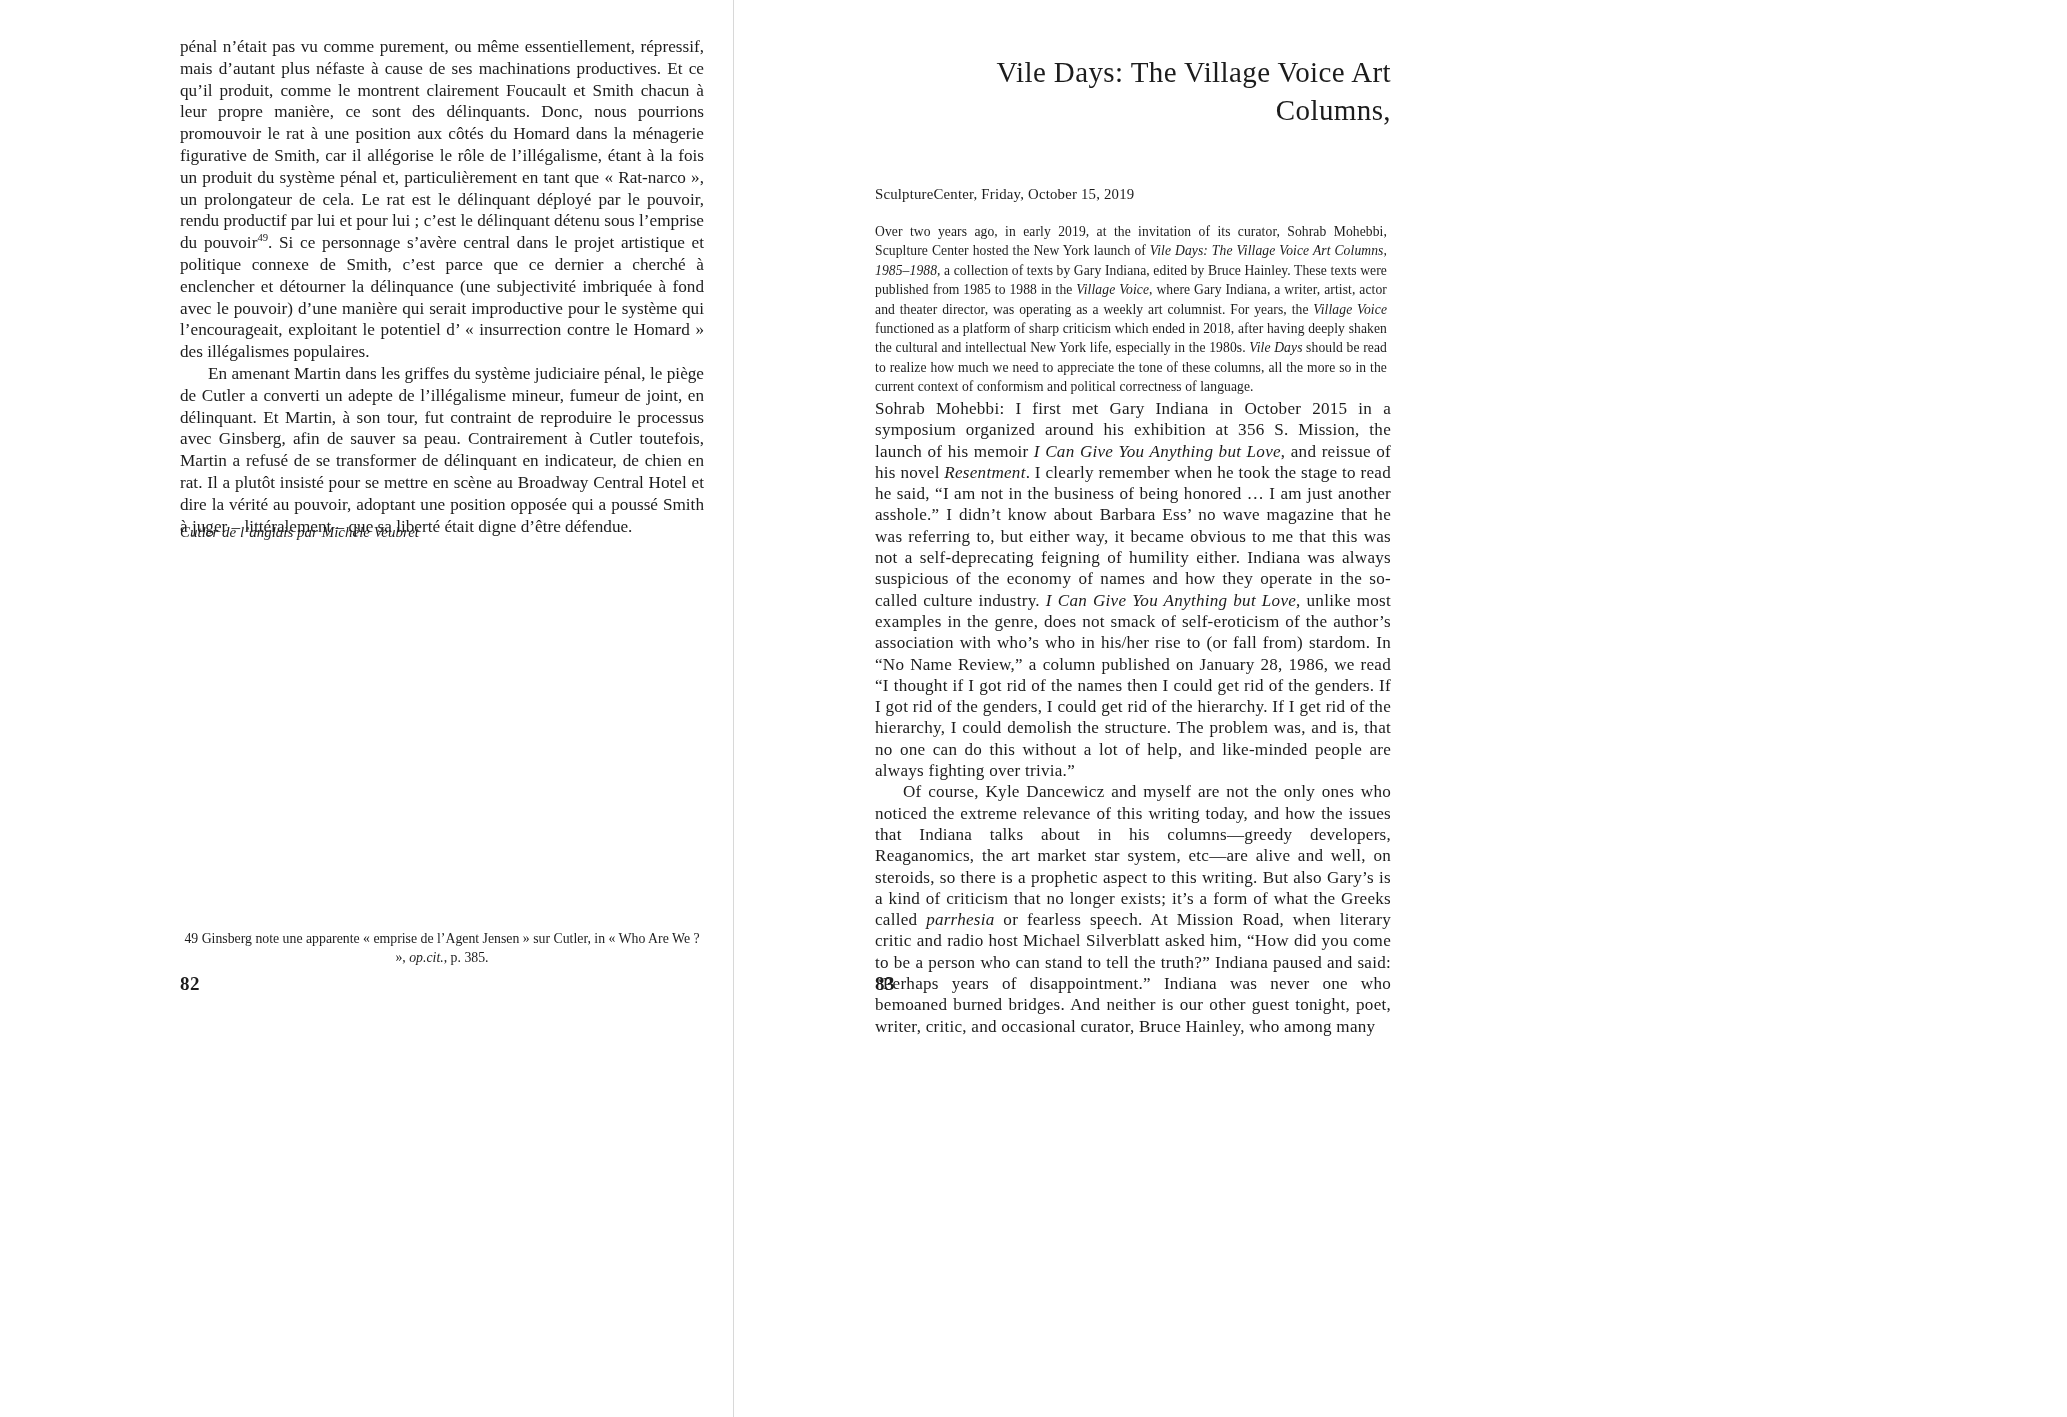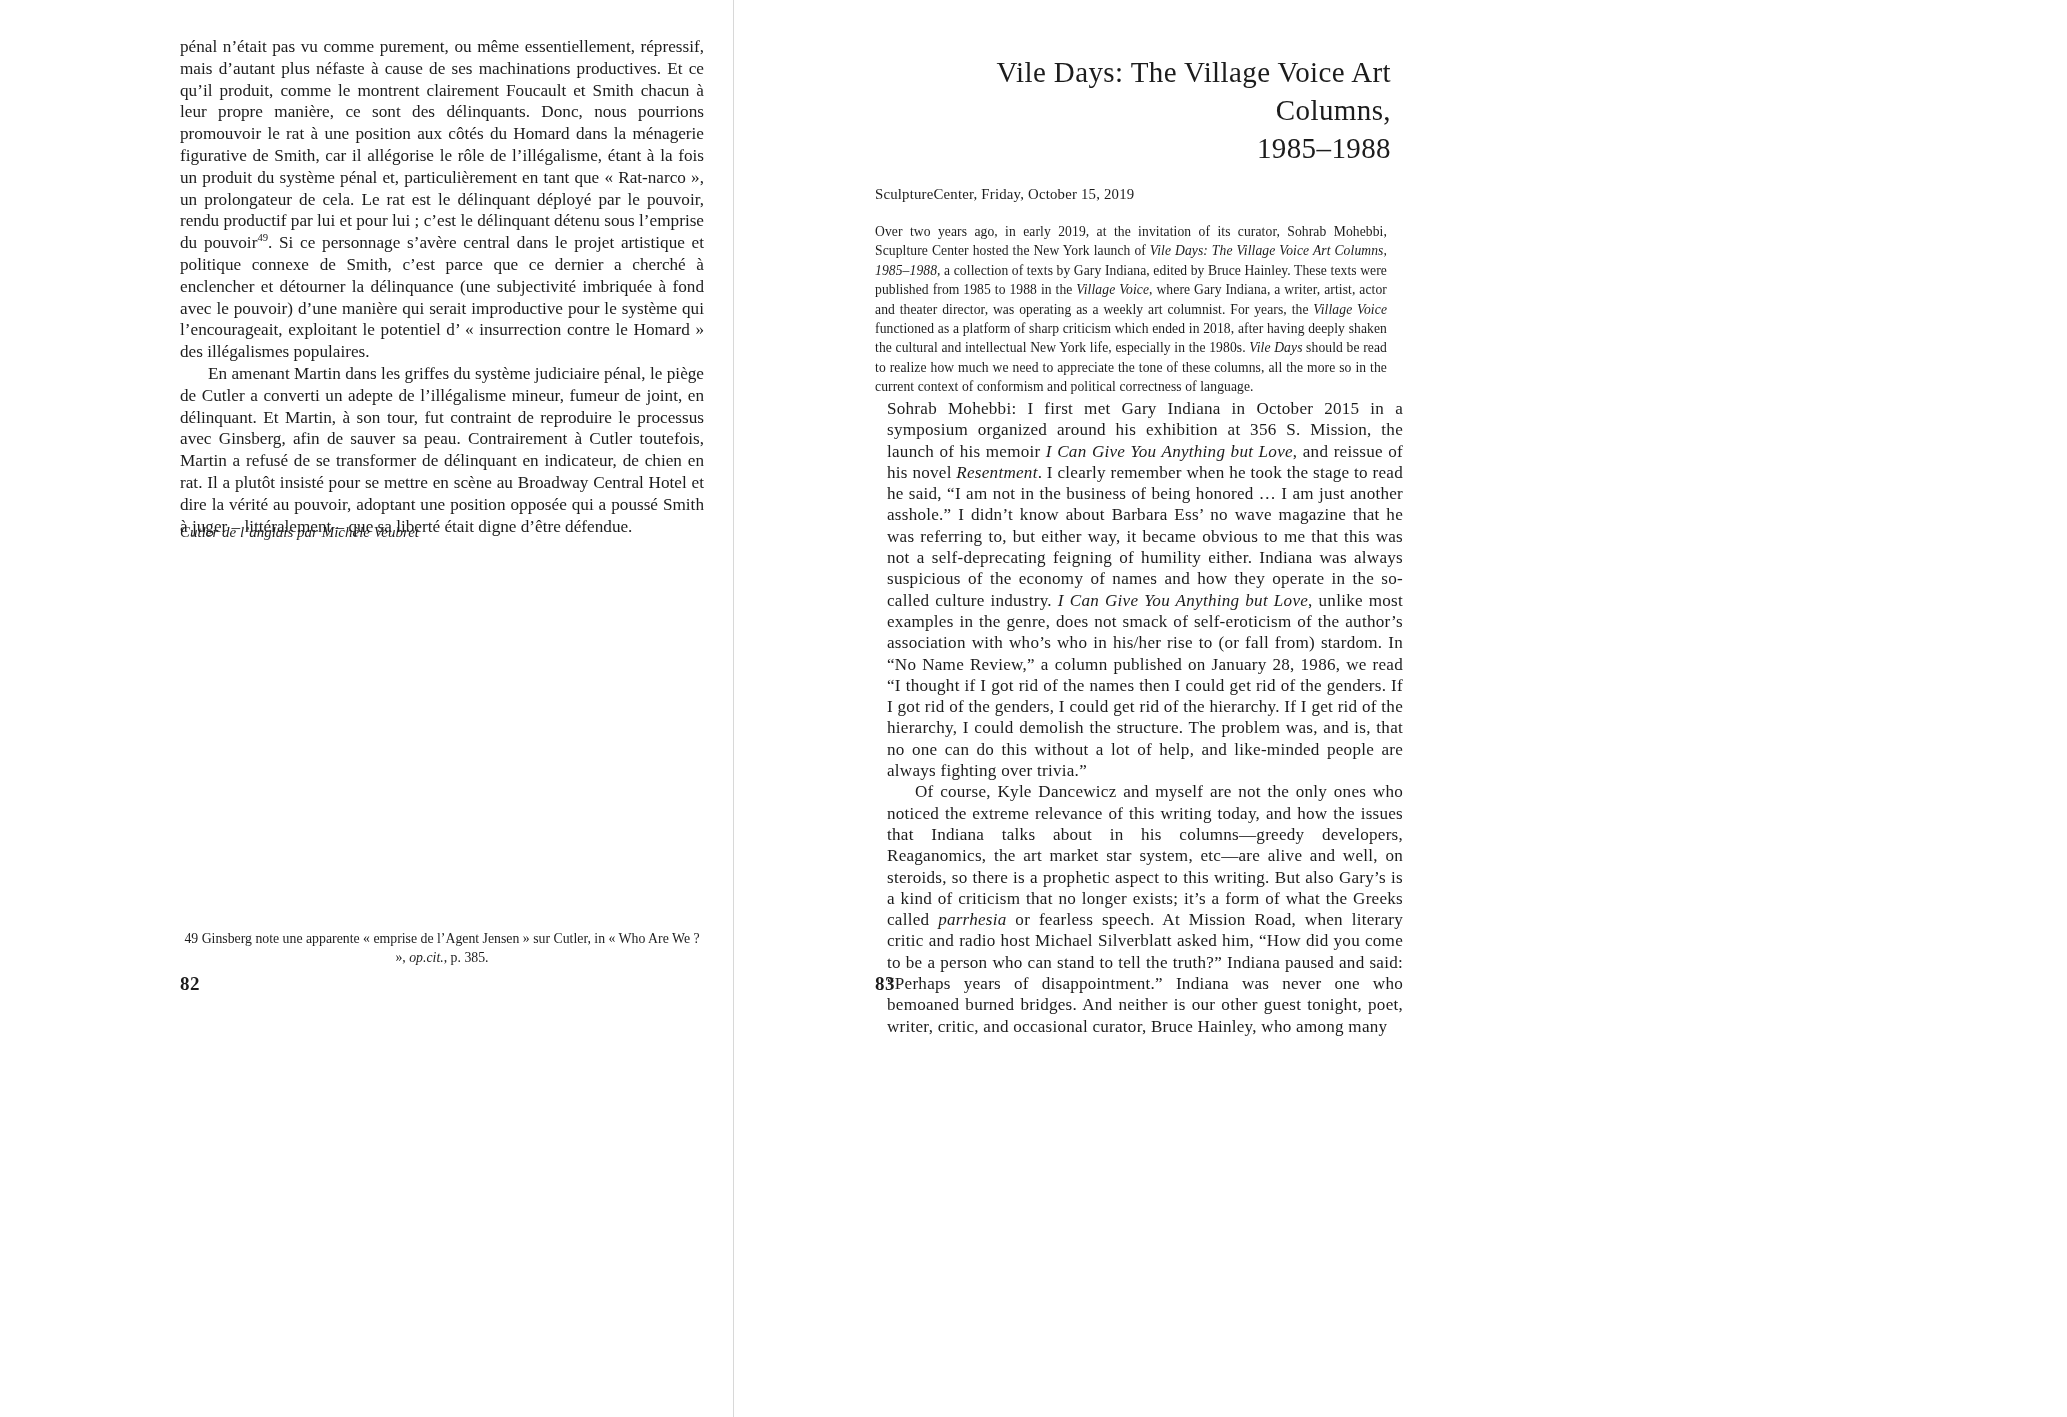--- a/index.html
+++ b/index.html
@@ -116,21 +116,20 @@
   }
   .rp-body {
     position: absolute;
     top: 398px;
     left: 0;
     width: 516px;
     font-size: 17.1px;
     line-height: 21.3px;
     text-align: justify;
     letter-spacing: 0.25px;
-    margin-left: 12px;
   }
   .rp-body p { margin: 0; }
 </style>
 </head>
 <body>
 
 <div class="gutter"></div>
 
 <div>
   <div class="left-body">
@@ -141,21 +140,20 @@
   <div class="translator-note">Cutler de l’anglais par Michèle Veubret</div>
 
   <div class="footnote"><span>49  Ginsberg note une apparente « emprise de l’Agent Jensen » sur Cutler, in « Who Are We ? », </span><span style="font-style: italic;">op.cit.</span><span>, p. 385.</span></div>
 
   <div class="pageno pageno-left">82</div>
 </div>
 
 <div class="right-page">
   <div class="rp-title">
     <div>Vile Days: The Village Voice Art Columns,</div>
-    <div>1985–1988</div>
   </div>
 
 
   <div class="rp-event">SculptureCenter, Friday, October 15, 2019</div>
 
   <div class="rp-intro"><span>Over two years ago, in early 2019, at the invitation of its curator, Sohrab Mohebbi, Scuplture Center hosted the New York launch of </span><span style="font-style: italic;">Vile Days: The Village Voice Art Columns, 1985–1988</span><span>, a collection of texts by Gary Indiana, edited by Bruce Hainley. These texts were published from 1985 to 1988 in the </span><span style="font-style: italic;">Village Voice</span><span>, where Gary Indiana, a writer, artist, actor and theater director, was operating as a weekly art columnist. For years, the </span><span style="font-style: italic;">Village Voice</span><span> functioned as a platform of sharp criticism which ended in 2018, after having deeply shaken the cultural and intellectual New York life, especially in the 1980s. </span><span style="font-style: italic;">Vile Days</span><span> should be read to realize how much we need to appreciate the tone of these columns, all the more so in the current context of conformism and political correctness of language.</span></div>
 
   <div class="rp-body">
     <p><span>Sohrab Mohebbi: I first met Gary Indiana in October 2015 in a symposium organized around his exhibition at 356 S. Mission, the launch of his memoir </span><span style="font-style: italic;">I Can Give You Anything but Love</span><span>, and reissue of his novel </span><span style="font-style: italic;">Resentment</span><span>. I clearly remember when he took the stage to read he said, “I am not in the business of being honored … I am just another asshole.” I didn’t know about Barbara Ess’ no wave magazine that he was referring to, but either way, it became obvious to me that this was not a self-deprecating feigning of humility either. Indiana was always suspicious of the economy of names and how they operate in the so-called culture industry. </span><span style="font-style: italic;">I Can Give You Anything but Love</span><span>, unlike most examples in the genre, does not smack of self-eroticism of the author’s association with who’s who in his/her rise to (or fall from) stardom. In “No Name Review,” a column published on January 28, 1986, we read “I thought if I got rid of the names then I could get rid of the genders. If I got rid of the genders, I could get rid of the hierarchy. If I get rid of the hierarchy, I could demolish the structure. The problem was, and is, that no one can do this without a lot of help, and like-minded people are always fighting over trivia.”</span></p>
     <p class="para-indent"><span>Of course, Kyle Dancewicz and myself are not the only ones who noticed the extreme relevance of this writing today, and how the issues that Indiana talks about in his columns—greedy developers, Reaganomics, the art market star system, etc—are alive and well, on steroids, so there is a prophetic aspect to this writing. But also Gary’s is a kind of criticism that no longer exists; it’s a form of what the Greeks called </span><span style="font-style: italic;">parrhesia</span><span> or fearless speech. At Mission Road, when literary critic and radio host Michael Silverblatt asked him, “How did you come to be a person who can stand to tell the truth?” Indiana paused and said: “Perhaps years of disappointment.” Indiana was never one who bemoaned burned bridges. And neither is our other guest tonight, poet, writer, critic, and occasional curator, Bruce Hainley, who among many</span></p>

